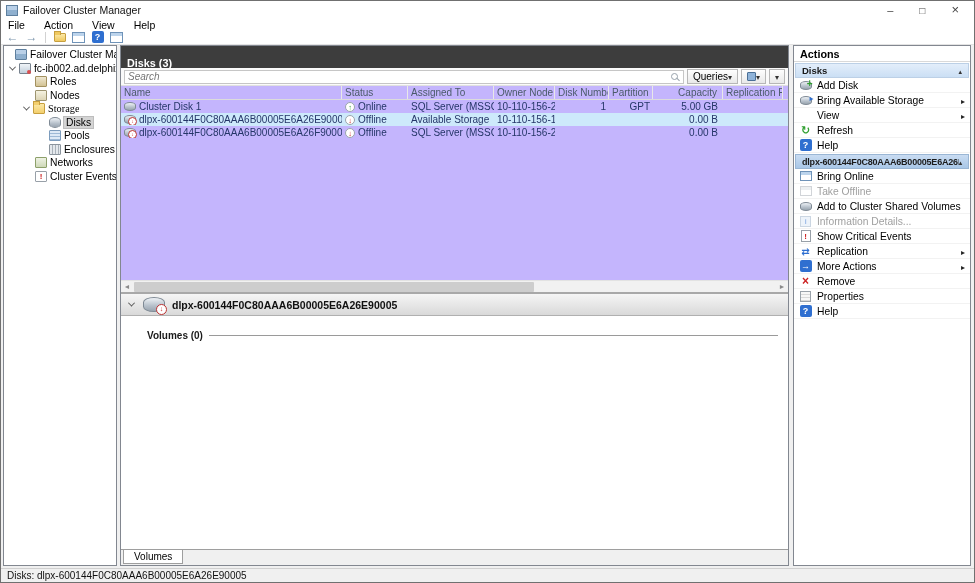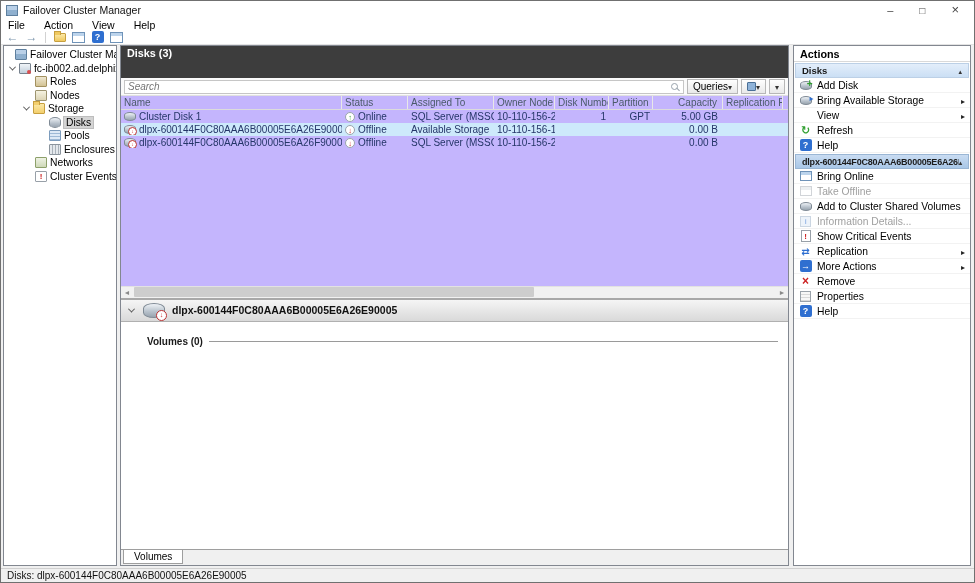--- a/index.html
+++ b/index.html
@@ -36,39 +36,39 @@
   .workspace { flex:1; background:#f0f0f0; position:relative; }
   .panel { position:absolute; top:0; bottom:2px; background:#fff; border:1px solid #828790; }
 
   
   .tree-panel { left:2px; width:114px; overflow:hidden; padding-top:2px; }
   .titem { display:flex; align-items:center; height:13.5px; gap:3px; font-size:10.3px; white-space:nowrap; cursor:default; }
   .tlabel { overflow:hidden; }
   .twist { width:7px; height:7px; flex:none; display:flex; align-items:center; justify-content:center; }
   .twist::before { content:""; width:4px; height:4px; border-right:1.3px solid #555; border-bottom:1.3px solid #555; transform:rotate(45deg) translate(-1px,-1px); }
   .ticon { width:12px; height:11px; flex:none; border-radius:1px; position:relative; }
-  .pad0 { padding-left:11px; } .pad1 { padding-left:5px; } .pad2 { padding-left:31px; } .pad2t { padding-left:19px; } .pad3 { padding-left:45px; }
+  .pad0 { padding-left:11px; } .pad1 { padding-left:5px; } .pad2 { padding-left:31px; } .pad2t { padding-left:19px;font-family:Liberation Serif, serif; } .pad3 { padding-left:45px; }
   .titem.sel .tlabel { background:#d4d4d4; outline:1px solid #bdbdbd; padding:0 2px; }
   .t-fcm { background:linear-gradient(180deg,#b9d0e8 45%,#8fb0cf 45%); border:1px solid #5e7f9e; }
   .t-cluster { background:linear-gradient(#f0f4f8,#c2cfdb); border:1px solid #77828e; }
   .t-cluster::after { content:""; position:absolute; right:-1px; bottom:-1px; width:4px; height:4px; border-radius:50%; background:#d94f4f; }
   .t-roles { background:linear-gradient(#efe8d2,#d3c394); border:1px solid #a3915f; }
   .t-nodes { background:linear-gradient(#f5f2e0,#ddd5b5); border:1px solid #9d946f; }
   .t-folder { background:linear-gradient(#fbe9a8,#f3cf6d); border:1px solid #c79f3f; }
   .t-folder::before { content:""; position:absolute; top:-3px; left:-1px; width:5px; height:3px; background:#f3cf6d; border:1px solid #c79f3f; border-bottom:none; }
   .disk-shape { border-radius:50%/35%; background:linear-gradient(#eef2f6,#b6c0ca 60%,#9aa5b0); border:1px solid #7f8a95; }
   .t-pools { background:#dce9f6; border:1px solid #7c9cbd; background-image:repeating-linear-gradient(180deg,transparent 0 2px,#9db9d6 2px 3px); }
   .t-encl { background:#e4e8ec; border:1px solid #8b949d; background-image:repeating-linear-gradient(90deg,transparent 0 2px,#aab2ba 2px 3px); }
   .t-net { background:linear-gradient(#eef2e4,#cfd9b8); border:1px solid #8da06a; }
   .t-events { background:#fff; border:1px solid #98a0a8; display:flex; align-items:center; justify-content:center; }
   .t-events::after { content:"!"; color:#c22; font-size:8px; font-weight:bold; }
 
   
   .mid-panel { left:119px; width:669px; display:flex; flex-direction:column; overflow:hidden; }
-  .mid-header { height:32px; background:#3d3d3d; color:#fff; font-weight:bold; font-size:10.8px; padding:1px 6px; flex:none; }
+  .mid-header { height:20px; background:#3d3d3d; color:#fff; font-weight:bold; font-size:10.8px; padding:11px 6px; flex:none; }
   .searchrow { height:18px; flex:none; display:flex; align-items:center; gap:3px; padding:1px 3px; background:#fafafa; border-bottom:1px solid #e0e0e0; }
   .searchbox { flex:1; height:14px; border:1px solid #c6c6c6; background:#fff; display:flex; align-items:center; padding:0 3px; }
   .searchbox input { flex:1; border:none; outline:none; font-size:10px; font-style:italic; color:#666; font-family:inherit; background:transparent; }
   .i-mag { width:7px; height:7px; border:1.4px solid #98a2ab; border-radius:50%; position:relative; flex:none; margin-right:2px; }
   .i-mag::after { content:""; position:absolute; width:4px; height:1.4px; background:#98a2ab; transform:rotate(45deg); right:-3px; bottom:-1px; }
   .qbtn { display:flex; align-items:center; gap:0; border:1px solid #b7b7b7; background:linear-gradient(#fefefe,#e9e9e9); height:15px; font-size:10px; padding:0 5px; flex:none; cursor:default; }
   .dd::before { content:"\25BE"; font-size:8px; color:#333; }
   .i-save { width:9px; height:9px; background:#8fb3d9; border:1px solid #4a6f96; border-radius:1px; }
 
   .grid { flex:1; display:flex; flex-direction:column; overflow:hidden; background:#c4b5fd; }

